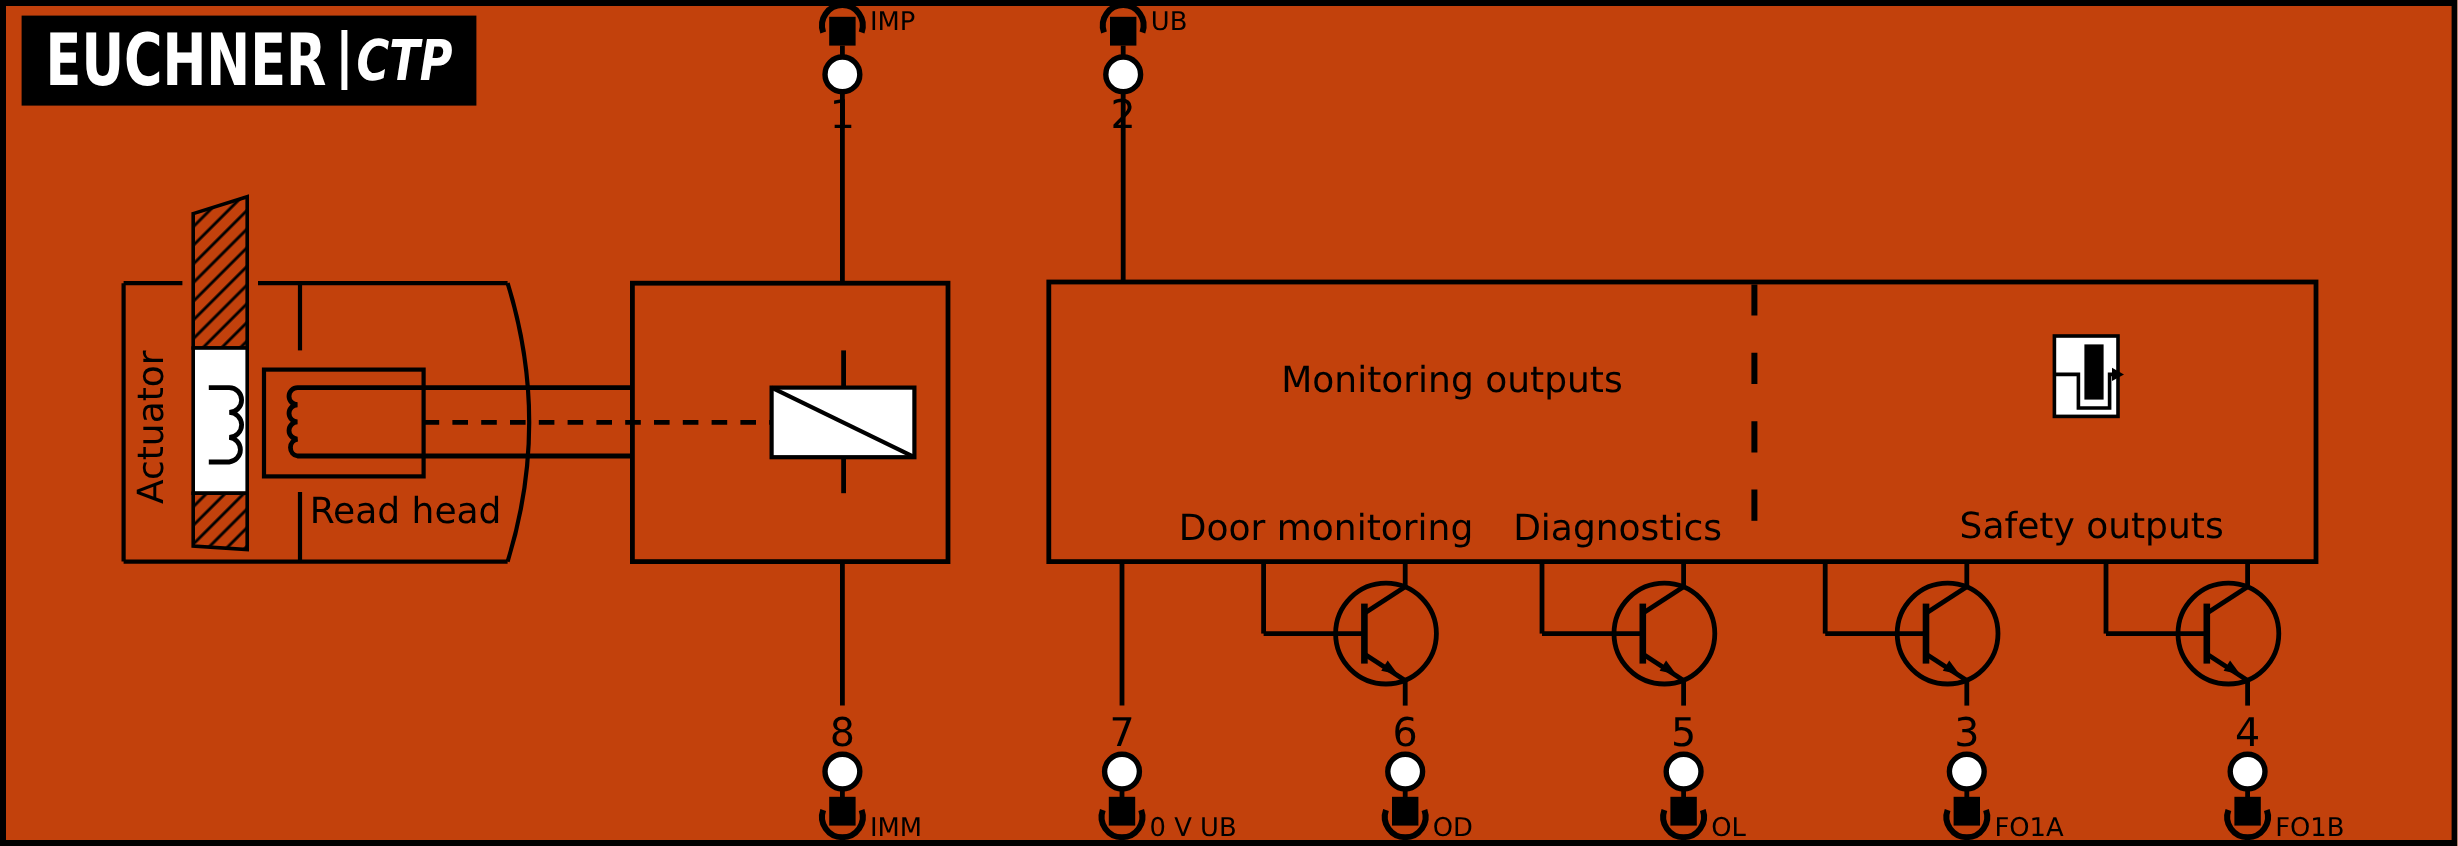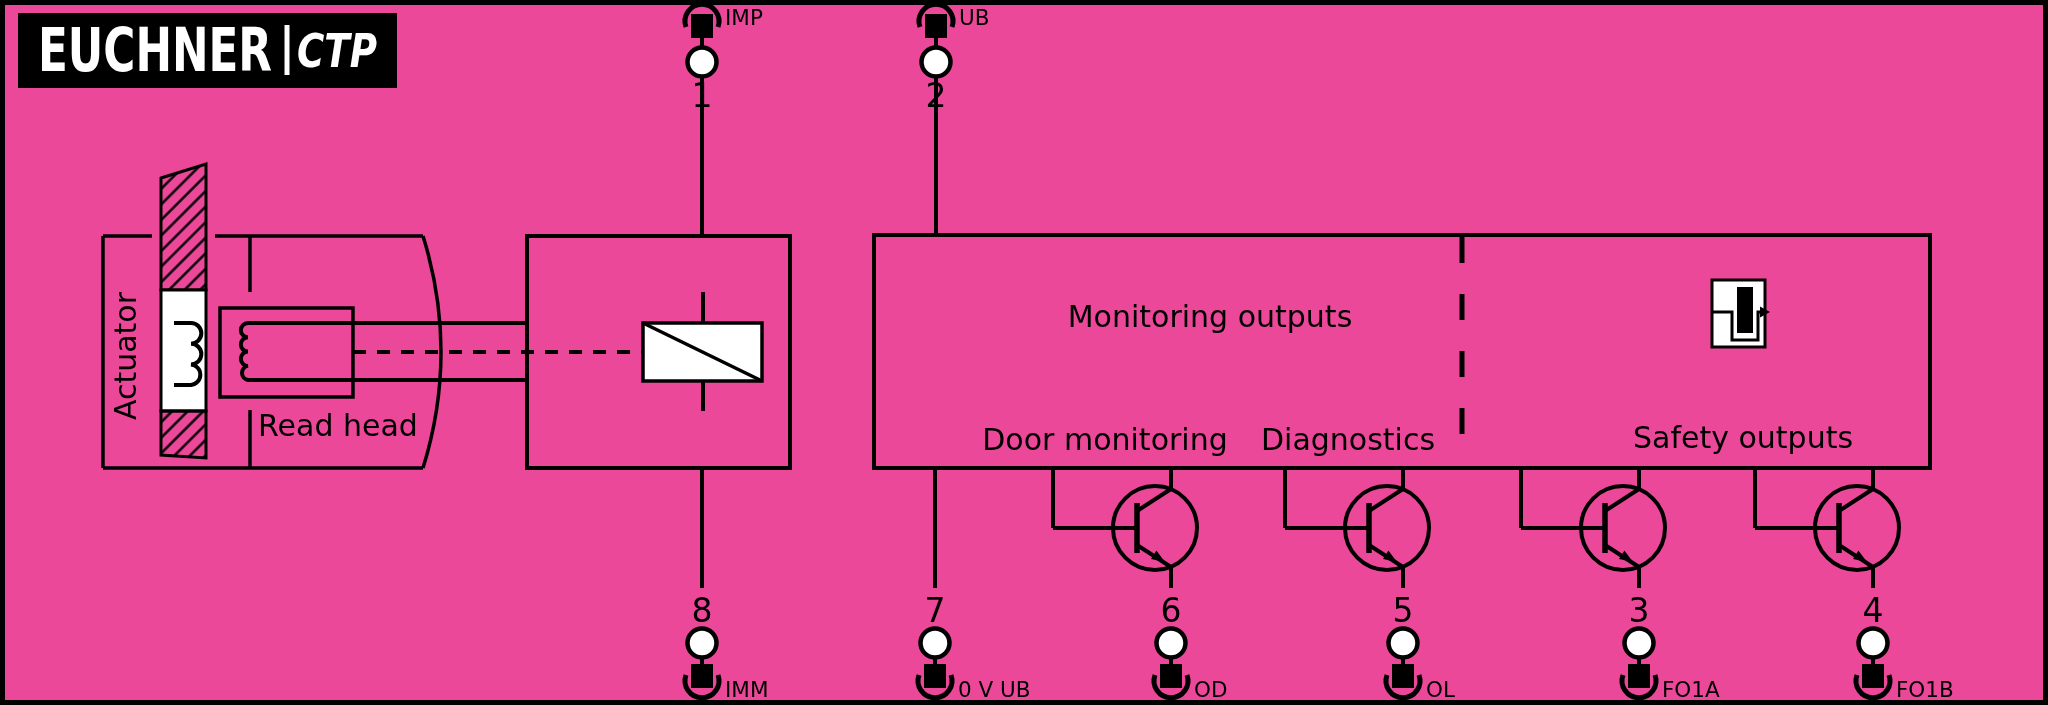--- a/index.html
+++ b/index.html
@@ -1,16 +1,16 @@
 <!DOCTYPE html>
 <html><head>
 <meta charset="utf-8">
 <style>
   html,body{margin:0;padding:0;background:#ffffff;}
-  .stage{position:relative;width:2048px;height:705px;background:#ec4899;overflow:hidden;
+  .stage{position:relative;width:2048px;height:705px;background:#c2410c;overflow:hidden;
          font-family:"DejaVu Sans","Liberation Sans",sans-serif;}
   svg{position:absolute;left:0;top:0;display:block;}
   svg text{font-family:"DejaVu Sans","Liberation Sans",sans-serif;fill:#000;}
   .lbl{font-size:30px;}
   .tnum{font-size:33px;}
   .tlbl{font-size:21.5px;}
   .logo-brand{font-size:60px;font-weight:bold;fill:#fff;}
   .logo-prod{font-size:47px;font-weight:bold;font-style:italic;fill:#fff;}
 </style>
 </head>

